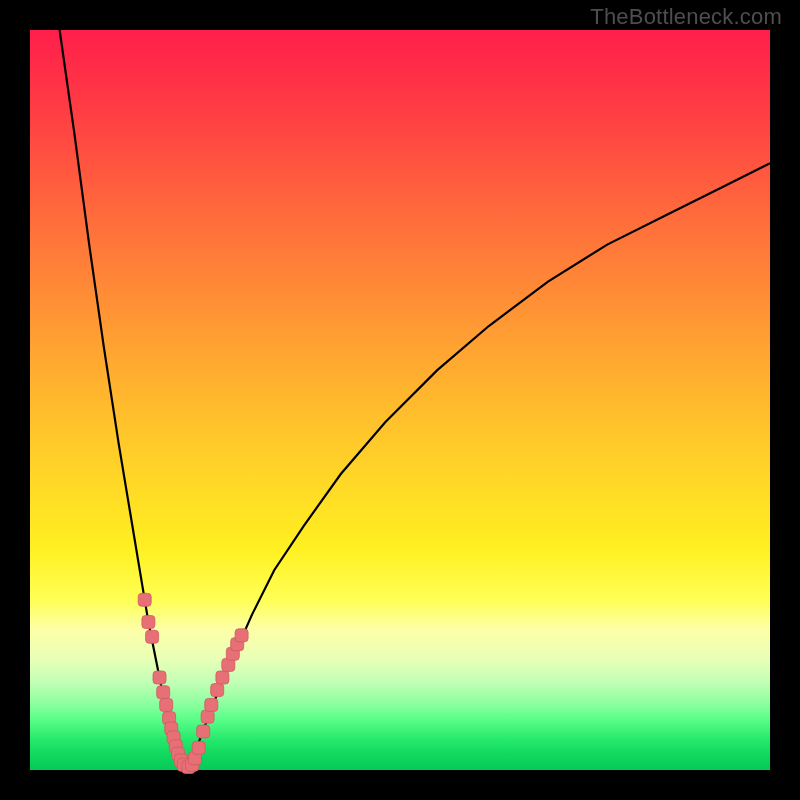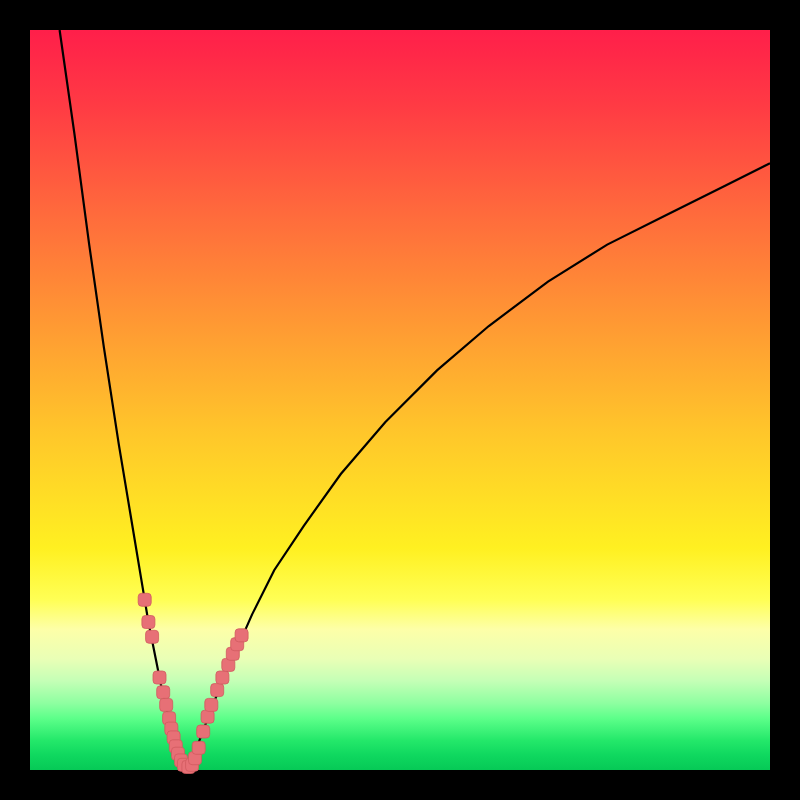--- a/index.html
+++ b/index.html
@@ -61,20 +61,21 @@
     top: 0;
     width: 740px;
     height: 740px;
     overflow: visible;
   }
 </style>
 </head>
 <body>
 
 <div class="frame">
+  <div class="watermark">TheBottleneck.com</div>
   <div class="plot">
     <svg class="curves" viewBox="0 0 740 740">
       <polyline id="poly-left" fill="none" stroke-width="2.2" points="29.6,0.0 44.4,103.6 59.2,214.6 74.0,318.2 88.8,414.4 99.9,481.0 111.0,547.6 118.4,592.0 125.8,629.0 131.7,658.6 136.9,680.8 142.1,703.0 148.0,721.5 151.7,731.1 155.4,740.0" stroke="#000000"></polyline>
       <polyline id="poly-right" fill="none" stroke-width="2.2" points="155.4,740.0 161.3,729.6 167.2,716.3 173.9,698.6 182.0,677.1 192.4,651.2 205.7,621.6 222.0,584.6 244.2,540.2 273.8,495.8 310.8,444.0 355.2,392.2 407.0,340.4 458.8,296.0 518.0,251.6 577.2,214.6 636.4,185.0 695.6,155.4 740.0,133.2" stroke="#000000"></polyline>
       <g id="marker-group">
           <rect x="108.2" y="563.3" width="13" height="13" rx="3.5" ry="3.5" fill="#e77076" stroke="#d15a60" stroke-width="0.8"></rect>
           <rect x="111.9" y="585.5" width="13" height="13" rx="3.5" ry="3.5" fill="#e77076" stroke="#d15a60" stroke-width="0.8"></rect>
           <rect x="115.6" y="600.3" width="13" height="13" rx="3.5" ry="3.5" fill="#e77076" stroke="#d15a60" stroke-width="0.8"></rect>
           <rect x="123.0" y="641.0" width="13" height="13" rx="3.5" ry="3.5" fill="#e77076" stroke="#d15a60" stroke-width="0.8"></rect>
           <rect x="126.7" y="655.8" width="13" height="13" rx="3.5" ry="3.5" fill="#e77076" stroke="#d15a60" stroke-width="0.8"></rect>

